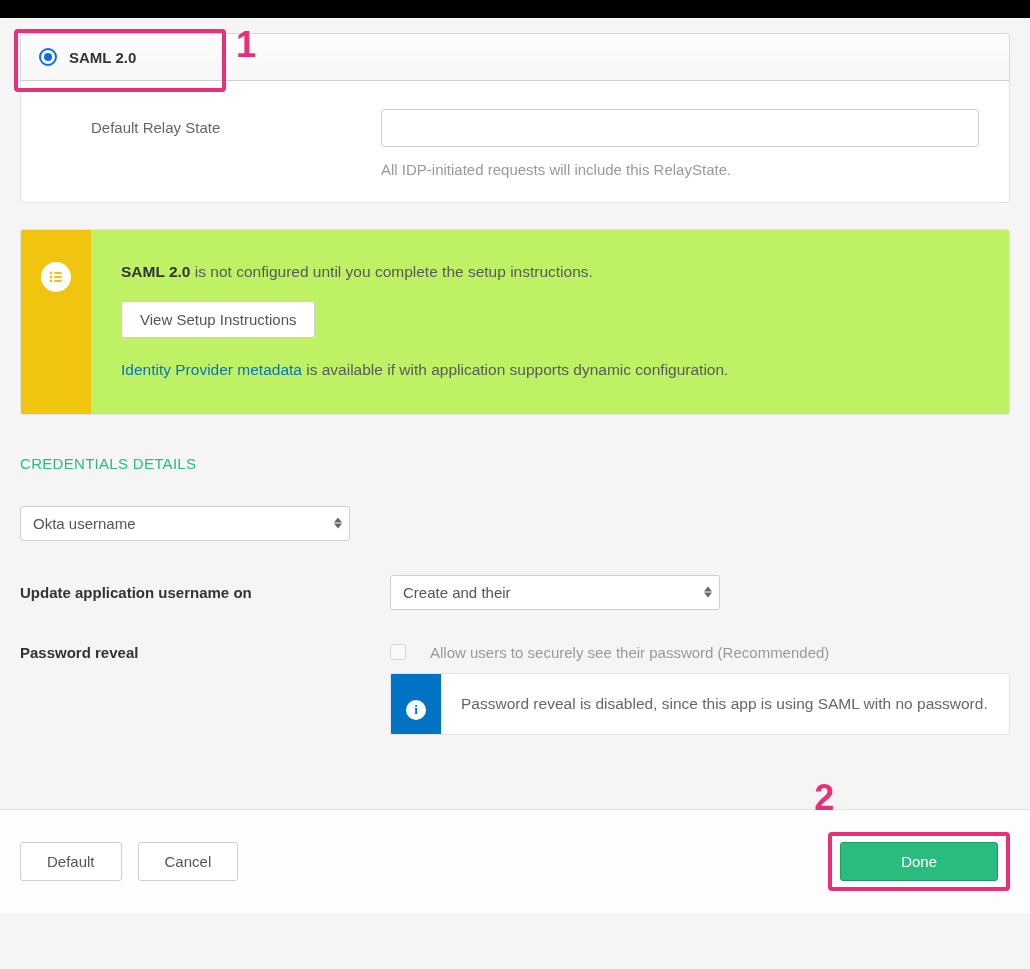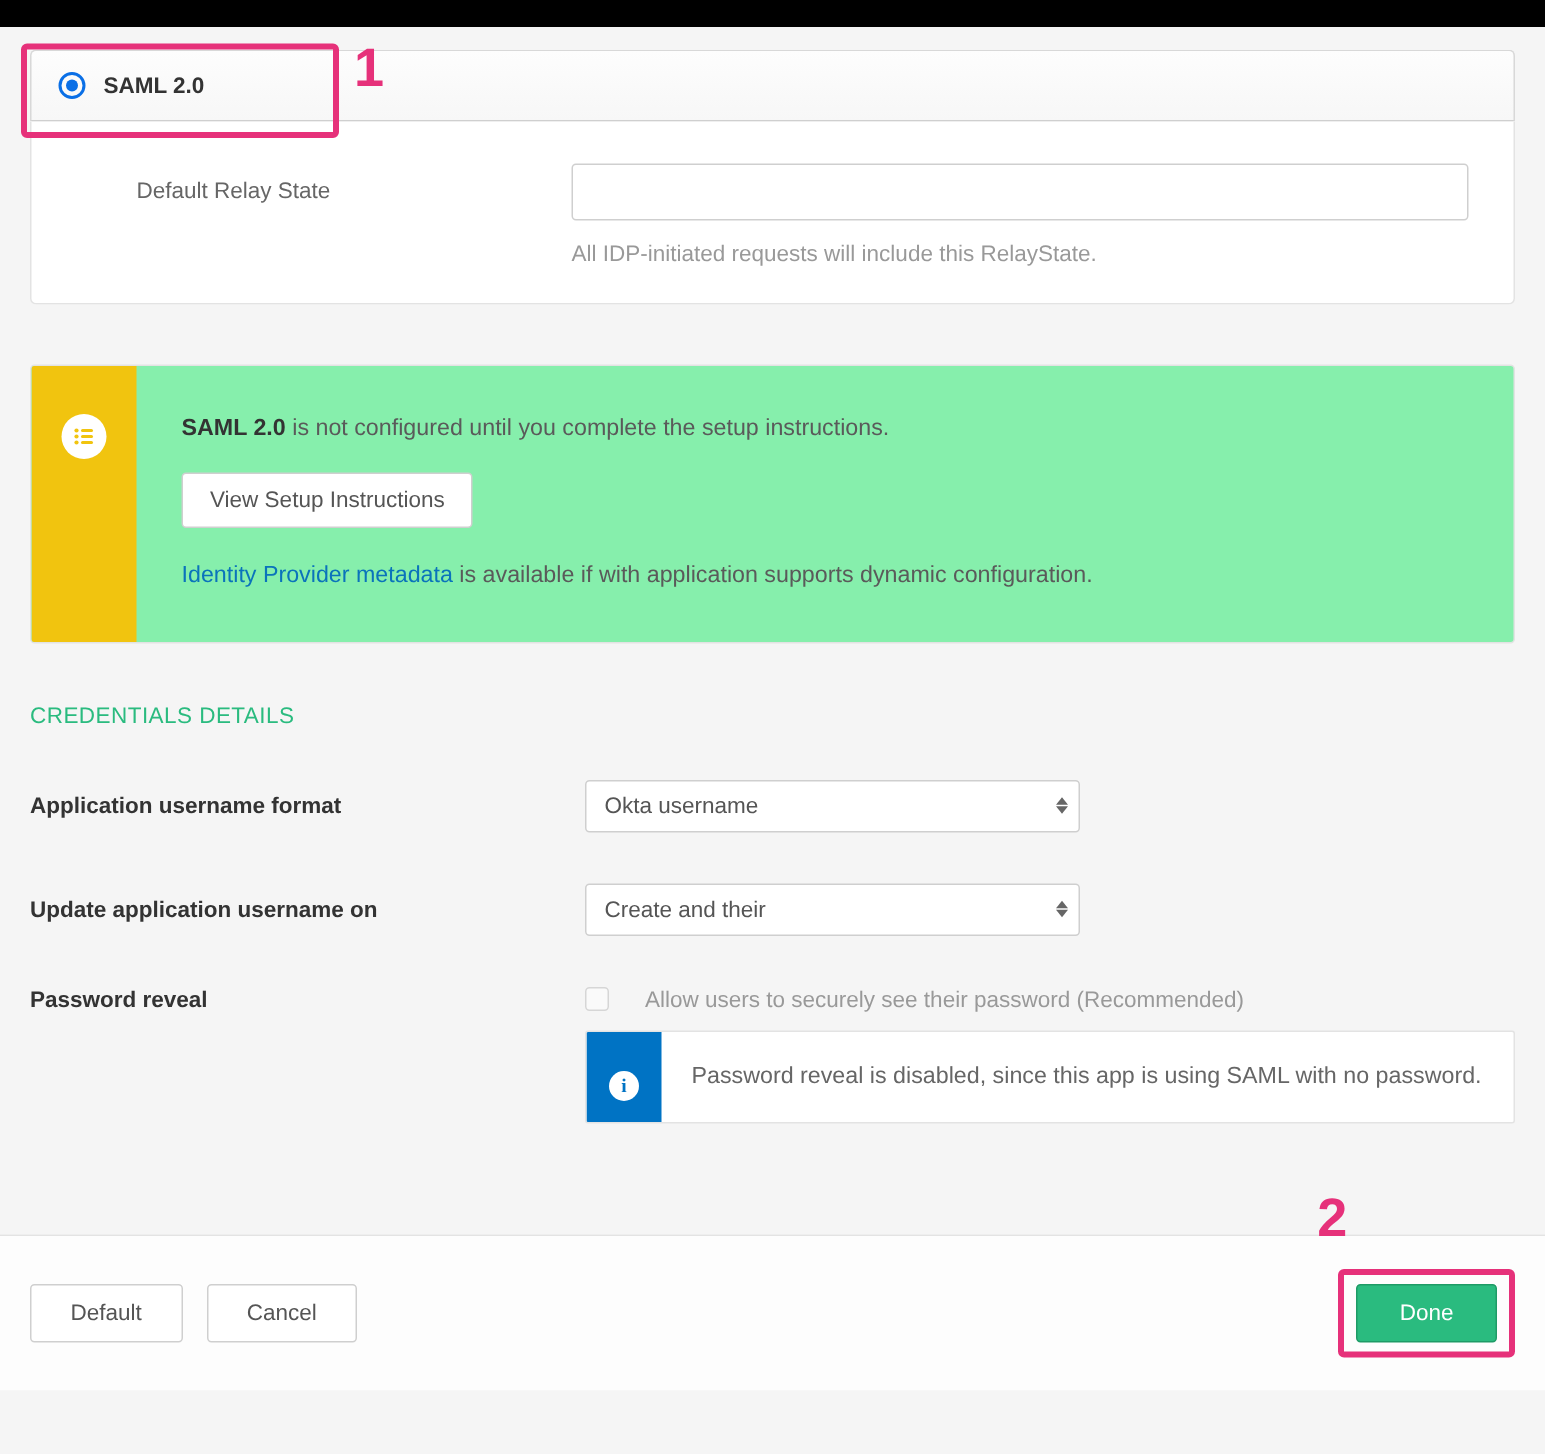--- a/index.html
+++ b/index.html
@@ -99,22 +99,22 @@
       background: #fff;
     }
     .hint {
       color: #999;
       font-size: 15px;
       margin-top: 14px;
     }
     
     .setup-banner {
       display: flex;
-      margin-top: 40px;
-      background: #86efac;
+      margin-top: 26px;
+      background: #bef264;
       border: 1px solid #e3e3e3;
       border-radius: 3px;
       overflow: hidden;
     }
     .setup-icon-col {
       width: 70px;
       background: #f1c40f;
       display: flex;
       justify-content: center;
       padding-top: 32px;
@@ -264,21 +264,21 @@
     .done-highlight .highlight-label { margin-right: 10px; margin-bottom: 0; }
     .done-box {
       border: 4px solid #e6317a;
       border-radius: 4px;
       padding: 6px 8px;
     }
     .btn-primary {
       background: #2abb7f;
       border: 1px solid #1e9b66;
       color: #fff;
-      padding: 10px 28px;
+      padding: 10px 60px;
       border-radius: 3px;
       font-size: 15px;
       cursor: pointer;
     }
     .spacer { height: 40px; }
   </style>
 </head>
 <body>
 
 <div class="blackbar"></div>
@@ -328,21 +328,20 @@
       <button class="btn">View Setup Instructions</button>
       <div>
         <span class="link">Identity Provider metadata</span><span> is available if with application supports dynamic configuration.</span>
       </div>
     </div>
   </div>
 
   <div class="section-title">CREDENTIALS DETAILS</div>
 
   <div class="cred-row">
-    <div class="cred-label">Application username format</div>
     <div class="select-wrap">
       <div class="select">Okta username</div>
       <div class="select-chevrons">
         <span class="chev-up"></span>
           <span class="chev-down"></span>
       </div>
     </div>
   </div>
 
   <div class="cred-row">

